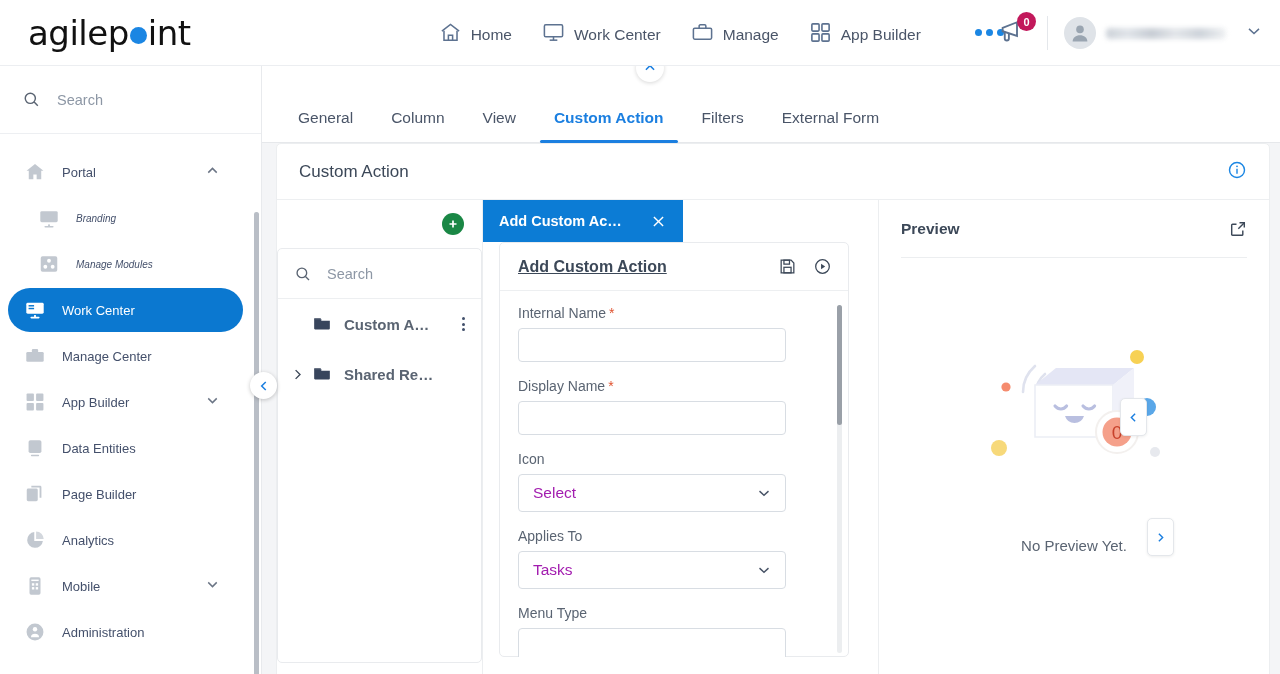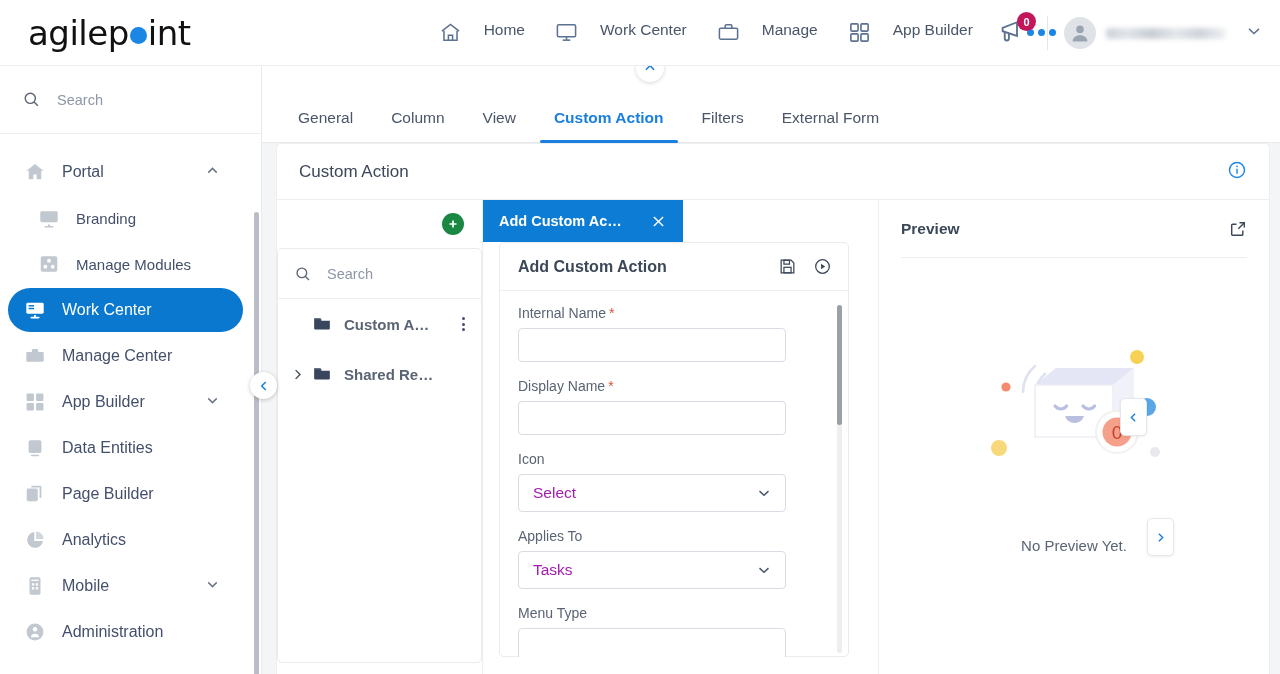--- a/index.html
+++ b/index.html
@@ -24,21 +24,21 @@
   .logo-text {
     font-size: 34px; letter-spacing: -0.5px; color: #111;
     font-family: "DejaVu Sans", sans-serif; font-weight: 400;
   }
   .logo-dot {
     display: inline-block; width: 17px; height: 17px; border-radius: 50%;
     background: #1b86e3; margin: 0 1px; position: relative; top: -1px;
   }
 
   .topnav { display: flex; align-items: center; gap: 30px; margin-left: 248px; }
-  .topnav-item { display: flex; align-items: flex-start; gap: 22px; cursor: pointer; }
+  .topnav-item { display: flex; align-items: flex-end; gap: 9px; cursor: pointer; }
   .topnav-label { font-size: 15.5px; color: #4a5568; }
   .topnav .icon { width: 23px; height: 23px; display: block; color: #5d7290; }
 
   .dots { display: flex; gap: 4px; margin-left: 24px; cursor: pointer; }
   .dots span { width: 7px; height: 7px; border-radius: 50%; background: #1b86e3; }
 
   .topright { position: absolute; right: 16px; top: 0; height: 66px; display: flex; align-items: center; }
   .megaphone-wrap { position: relative; width: 34px; height: 34px; cursor: pointer; }
   .badge {
     position: absolute; top: -4px; right: -5px; min-width: 19px; height: 19px;
@@ -71,23 +71,23 @@
     border: none; outline: none; font-size: 14.5px; color: #5a6472;
     background: transparent; width: 170px; font-family: "Liberation Sans", sans-serif;
   }
   .side-search input::placeholder { color: #8d97a5; }
   .side-list { padding-top: 14px; height: 540px; overflow: hidden; position: relative; }
   .side-item {
     display: flex; align-items: center; height: 44px; margin: 2px 18px 2px 8px;
     padding-left: 16px; border-radius: 22px; cursor: pointer; position: relative;
   }
   .side-item .sicon { width: 22px; height: 22px; color: #c2c8d0; flex: 0 0 22px; }
-  .side-item .slabel { margin-left: 16px; font-size: 16px; color: #44506b; }
+  .side-item .slabel { margin-left: 16px; font-size: 13px; color: #44506b; }
   .side-item.child { padding-left: 30px; }
-  .side-item.child .slabel { font-size: 15px; }
+  .side-item.child .slabel { font-size: 10px; font-style: italic; }
   .side-item.active { background: #0b78d0; }
   .side-item.active .slabel { color: #fff; }
   .side-item.active .sicon { color: #fff; }
   .side-chev { position: absolute; right: 22px; color: #6b7585; }
   .side-scrollbar {
     position: absolute; right: 2px; top: 78px; width: 5px; height: 560px;
     background: #e7e9ec; border-radius: 3px;
   }
   .side-scrollbar::after {
     content: ""; position: absolute; top: 0; left: 0; width: 5px; height: 500px;
@@ -178,21 +178,21 @@
     color: #fff; font-size: 14.5px; font-weight: 700; white-space: nowrap;
     overflow: hidden; text-overflow: ellipsis; max-width: 125px;
   }
   .form-tab-close { color: #fff; cursor: pointer; display: flex; }
   .form-box {
     position: absolute; left: 16px; top: 42px; width: 350px; height: 415px;
     border: 1px solid #e9ebee; border-radius: 5px; background: #fff;
   }
   .form-head {
     height: 48px; display: flex; align-items: center; justify-content: space-between;
-    padding: 0 16px 0 18px; border-bottom: 1px solid #edeff1;
+    padding: 0 16px 0 18px; border-bottom: 1px solid #edeff1; text-decoration: underline;
   }
   .form-head-title { font-size: 16px; font-weight: 700; color: #3c4858; }
   .form-head-actions { display: flex; gap: 16px; color: #3c4858; }
   .form-head-actions > span { cursor: pointer; display: flex; }
   .form-body { padding: 14px 18px 0 18px; position: relative; height: 366px; overflow: hidden; }
   .field { margin-bottom: 16px; }
   .field-label { font-size: 14px; color: #5a6472; margin-bottom: 7px; }
   .req { color: #e0522f; margin-left: 3px; }
   .field-input {
     height: 34px; border: 1px solid #d8dde3; border-radius: 4px; background: #fff;

